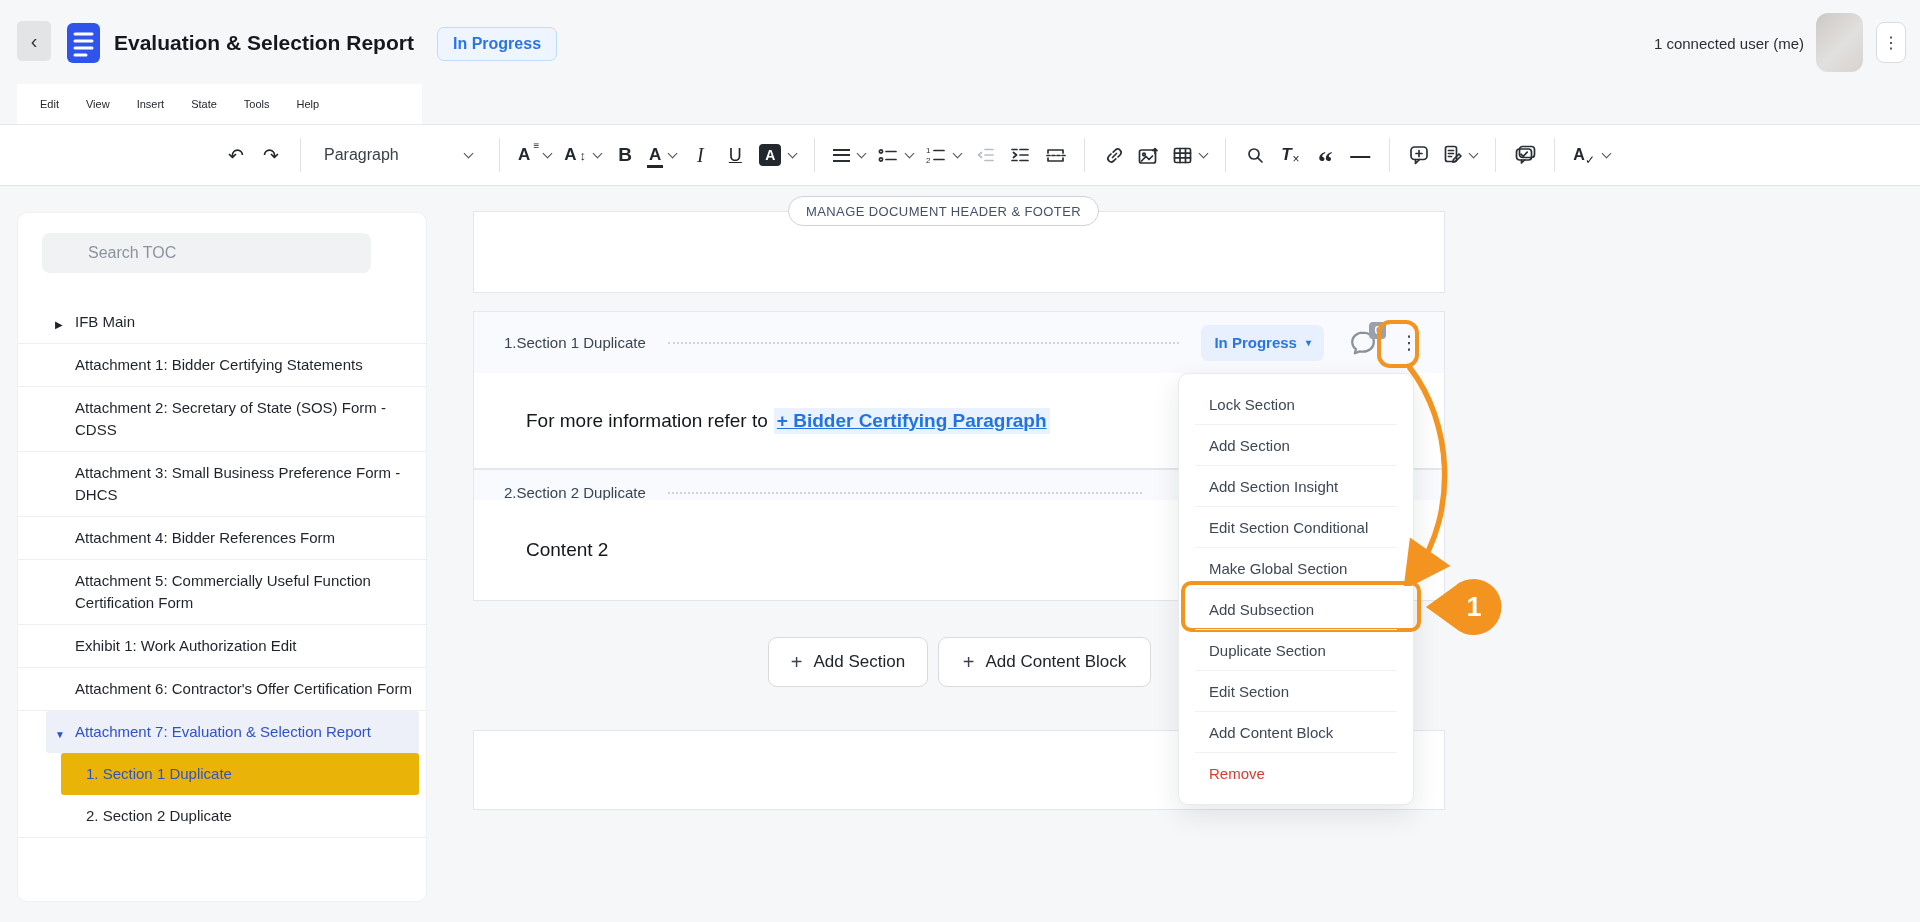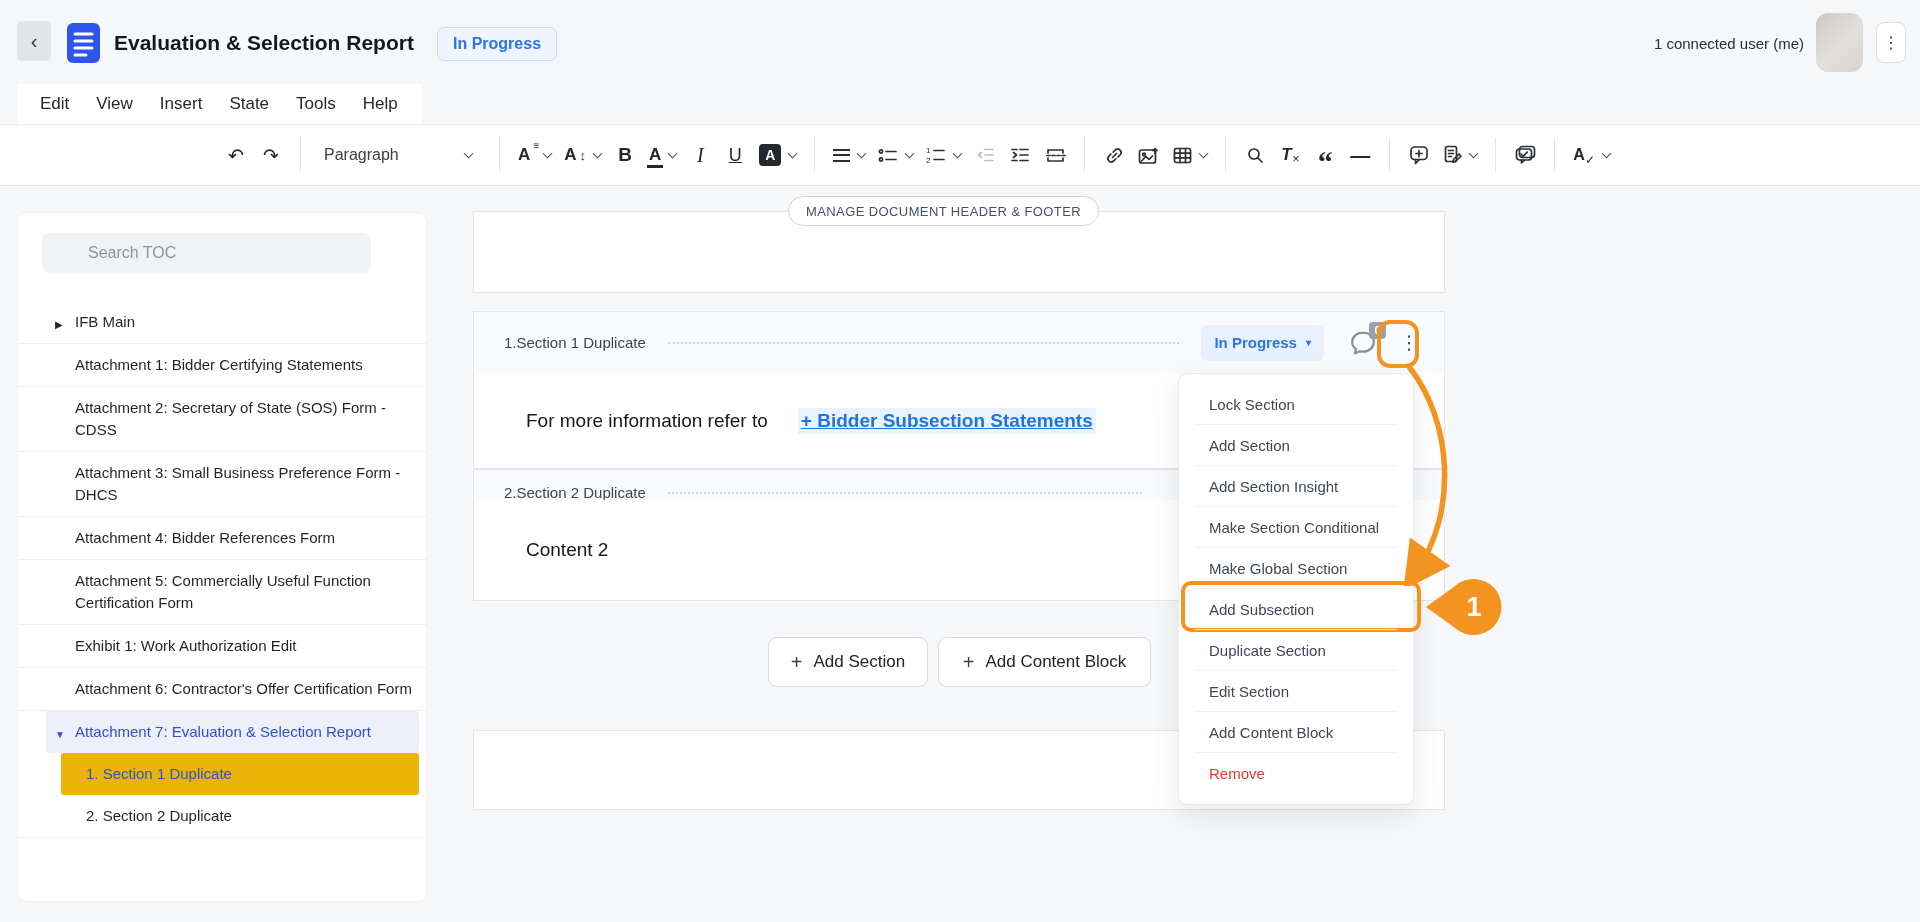--- a/index.html
+++ b/index.html
@@ -20,21 +20,21 @@
     background:#EEF5FF; border:1.5px solid #BFDBFA; border-radius:7px; font-size:16px; font-weight:600; color:#2B74E4; cursor:pointer; }
   .connected-users { position:absolute; right:116px; top:0; height:86px; display:flex; align-items:center; font-size:15px; color:#2A2F36; }
   .avatar { position:absolute; left:1816px; top:13px; width:47px; height:59px; border-radius:12px; cursor:pointer;
     background:linear-gradient(135deg,#CBC8C4,#E2E0DE 55%,#D5D2CF); }
   .header-kebab { position:absolute; left:1876px; top:22px; width:30px; height:41px; background:#fff; border:1px solid #DADCE0;
     border-radius:8px; display:flex; align-items:center; justify-content:center; font-size:16px; color:#30353C; cursor:pointer; }
 
   
   .menubar { position:absolute; left:17px; top:84px; width:405px; height:40px; background:#fff;
     display:flex; align-items:center; gap:27px; padding-left:23px; }
-  .menu-item { font-size:17px; color:#23272E; cursor:pointer; }
+  .menu-item { font-size:11px; color:#23272E; cursor:pointer; }
 
   
   .toolbar { position:absolute; left:0; top:124px; width:1920px; height:62px; background:#fff;
     border-top:1px solid #E7E8EA; border-bottom:1px solid #E2E3E6;
     display:flex; align-items:center; padding-left:222px; gap:7px; }
   .tb-btn { display:flex; align-items:center; justify-content:center; min-width:28px; height:36px; padding:0 3px;
     border-radius:6px; cursor:pointer; color:#23272E; gap:3px; }
   .tb-sep { width:1px; height:34px; background:#E0E2E5; margin:0 8px; flex:none; }
   .chev { width:7px; height:7px; border-right:1.7px solid #4A4F57; border-bottom:1.7px solid #4A4F57;
     transform:rotate(45deg); margin-left:5px; margin-top:-4px; flex:none; }
@@ -101,21 +101,21 @@
     font-size:15px; font-weight:600; color:#2B74E4; cursor:pointer; flex:none; }
   .chip-caret { font-size:10px; }
   .comment-wrap { position:relative; margin-left:24px; cursor:pointer; flex:none; height:30px; }
   .comment-wrap svg path { stroke:#8A9199; stroke-width:2.4; fill:none; stroke-linejoin:round; }
   .comment-badge { position:absolute; top:-6px; right:-8px; width:17px; height:17px; background:#9AA1AA; border-radius:4px;
     color:#fff; font-size:11px; font-weight:700; display:flex; align-items:center; justify-content:center; }
   .sec-kebab { margin-left:16px; font-size:19px; color:#3F4854; width:30px; height:42px;
     display:flex; align-items:center; justify-content:center; cursor:pointer; flex:none; }
   .sec-content { position:absolute; left:473px; width:972px; background:#fff; border:1px solid #E4E6EA; border-top:none;
     display:flex; align-items:center; padding-left:52px; font-size:19px; color:#14181D; }
-  #sec1-content { top:373px; height:96px;gap:24px; }
+  #sec1-content { top:373px; height:96px; }
   #sec2-content { top:500px; height:101px;text-align:right; }
   .content-link { color:#2273E2; font-weight:600; text-decoration:underline; background:#E9F3FF;
     padding:2px 3px; margin-left:6px; cursor:pointer; }
   .add-btn { position:absolute; top:637px; height:50px; background:#fff; border:1px solid #D8DADE; border-radius:9px;
     display:flex; align-items:center; justify-content:center; gap:11px; font-size:17px; color:#21262D; cursor:pointer; }
   #add-section-btn { left:768px; width:160px; }
   #add-content-btn { left:938px; width:213px; }
   .plus { font-size:20px; color:#3A414B; }
   .doc-bottom-block { position:absolute; left:473px; top:730px; width:972px; height:80px; background:#fff; border:1px solid #E4E6EA; }
 
@@ -356,21 +356,21 @@
         <path d="M16 5 C9.4 5 4.5 9.4 4.5 14.8 c0 3.1 1.5 5.8 4 7.7 L7.3 27 l5.3 -2.1 c1.1 .3 2.2 .4 3.4 .4 6.6 0 11.5 -4.4 11.5 -10.5 S22.6 5 16 5 Z"></path>
       </svg>
     <span class="comment-badge">0</span>
   </div>
   <div class="sec-kebab">
     <span>⋮</span>
   </div>
 </div>
 <div class="sec-content" id="sec1-content">
   <span>For more information refer to</span>
-  <span class="content-link">+ Bidder Subsection Statements</span>
+  <span class="content-link">+ Bidder Certifying Paragraph</span>
 </div>
 
 <div class="sec-header" id="sec2-header">
   <span class="sec-num-title"><span>2.</span><span>Section 2 Duplicate</span></span>
   <span class="sec-dots short"></span>
 </div>
 <div class="sec-content" id="sec2-content">
   <span>Content 2</span>
 </div>
 
@@ -382,21 +382,21 @@
   <span class="plus">+</span>
   <span>Add Content Block</span>
 </div>
 
 <div class="doc-bottom-block"></div>
 
 <div class="ctx-menu">
   <div class="ctx-item">Lock Section</div>
   <div class="ctx-item">Add Section</div>
   <div class="ctx-item">Add Section Insight</div>
-  <div class="ctx-item">Make Section Conditional</div>
+  <div class="ctx-item">Edit Section Conditional</div>
   <div class="ctx-item">Make Global Section</div>
   <div class="ctx-item highlighted">Add Subsection</div>
   <div class="ctx-item">Duplicate Section</div>
   <div class="ctx-item">Edit Section</div>
   <div class="ctx-item">Add Content Block</div>
   <div class="ctx-item danger">Remove</div>
 </div>
 
 <div class="kebab-ring"></div>
 <svg class="annot-arrow" width="80" height="222" viewBox="0 0 80 222">

